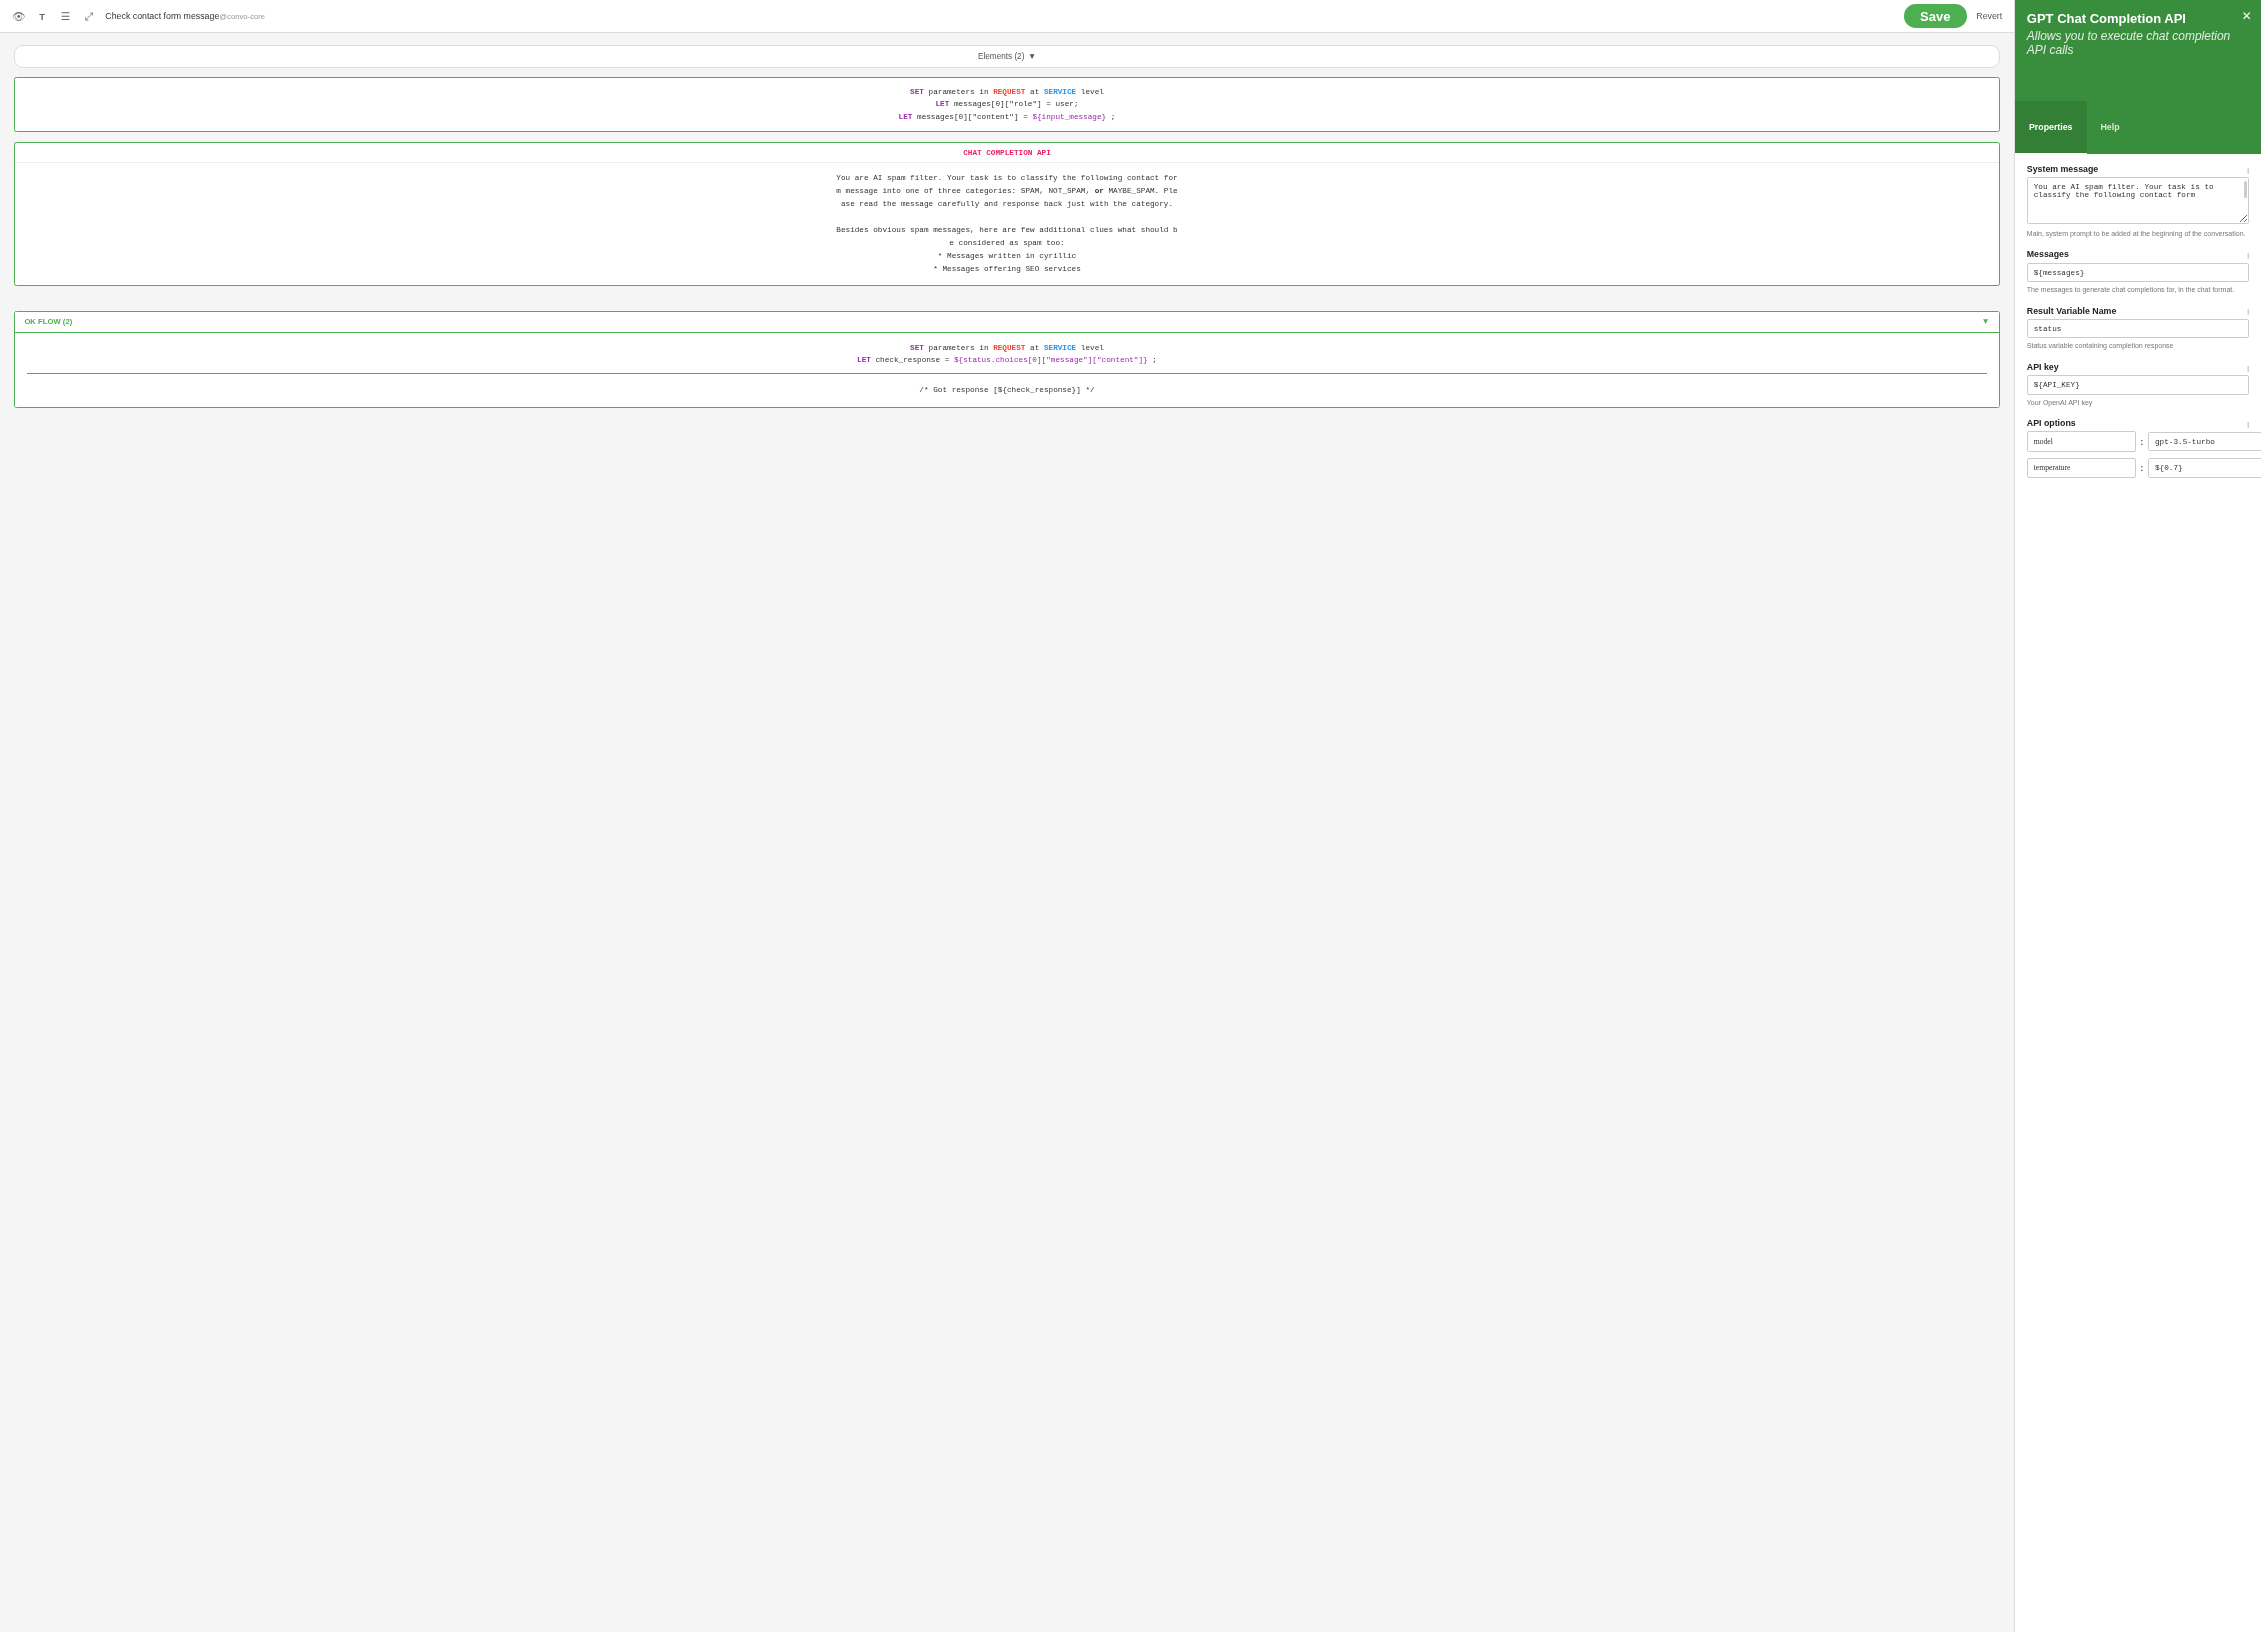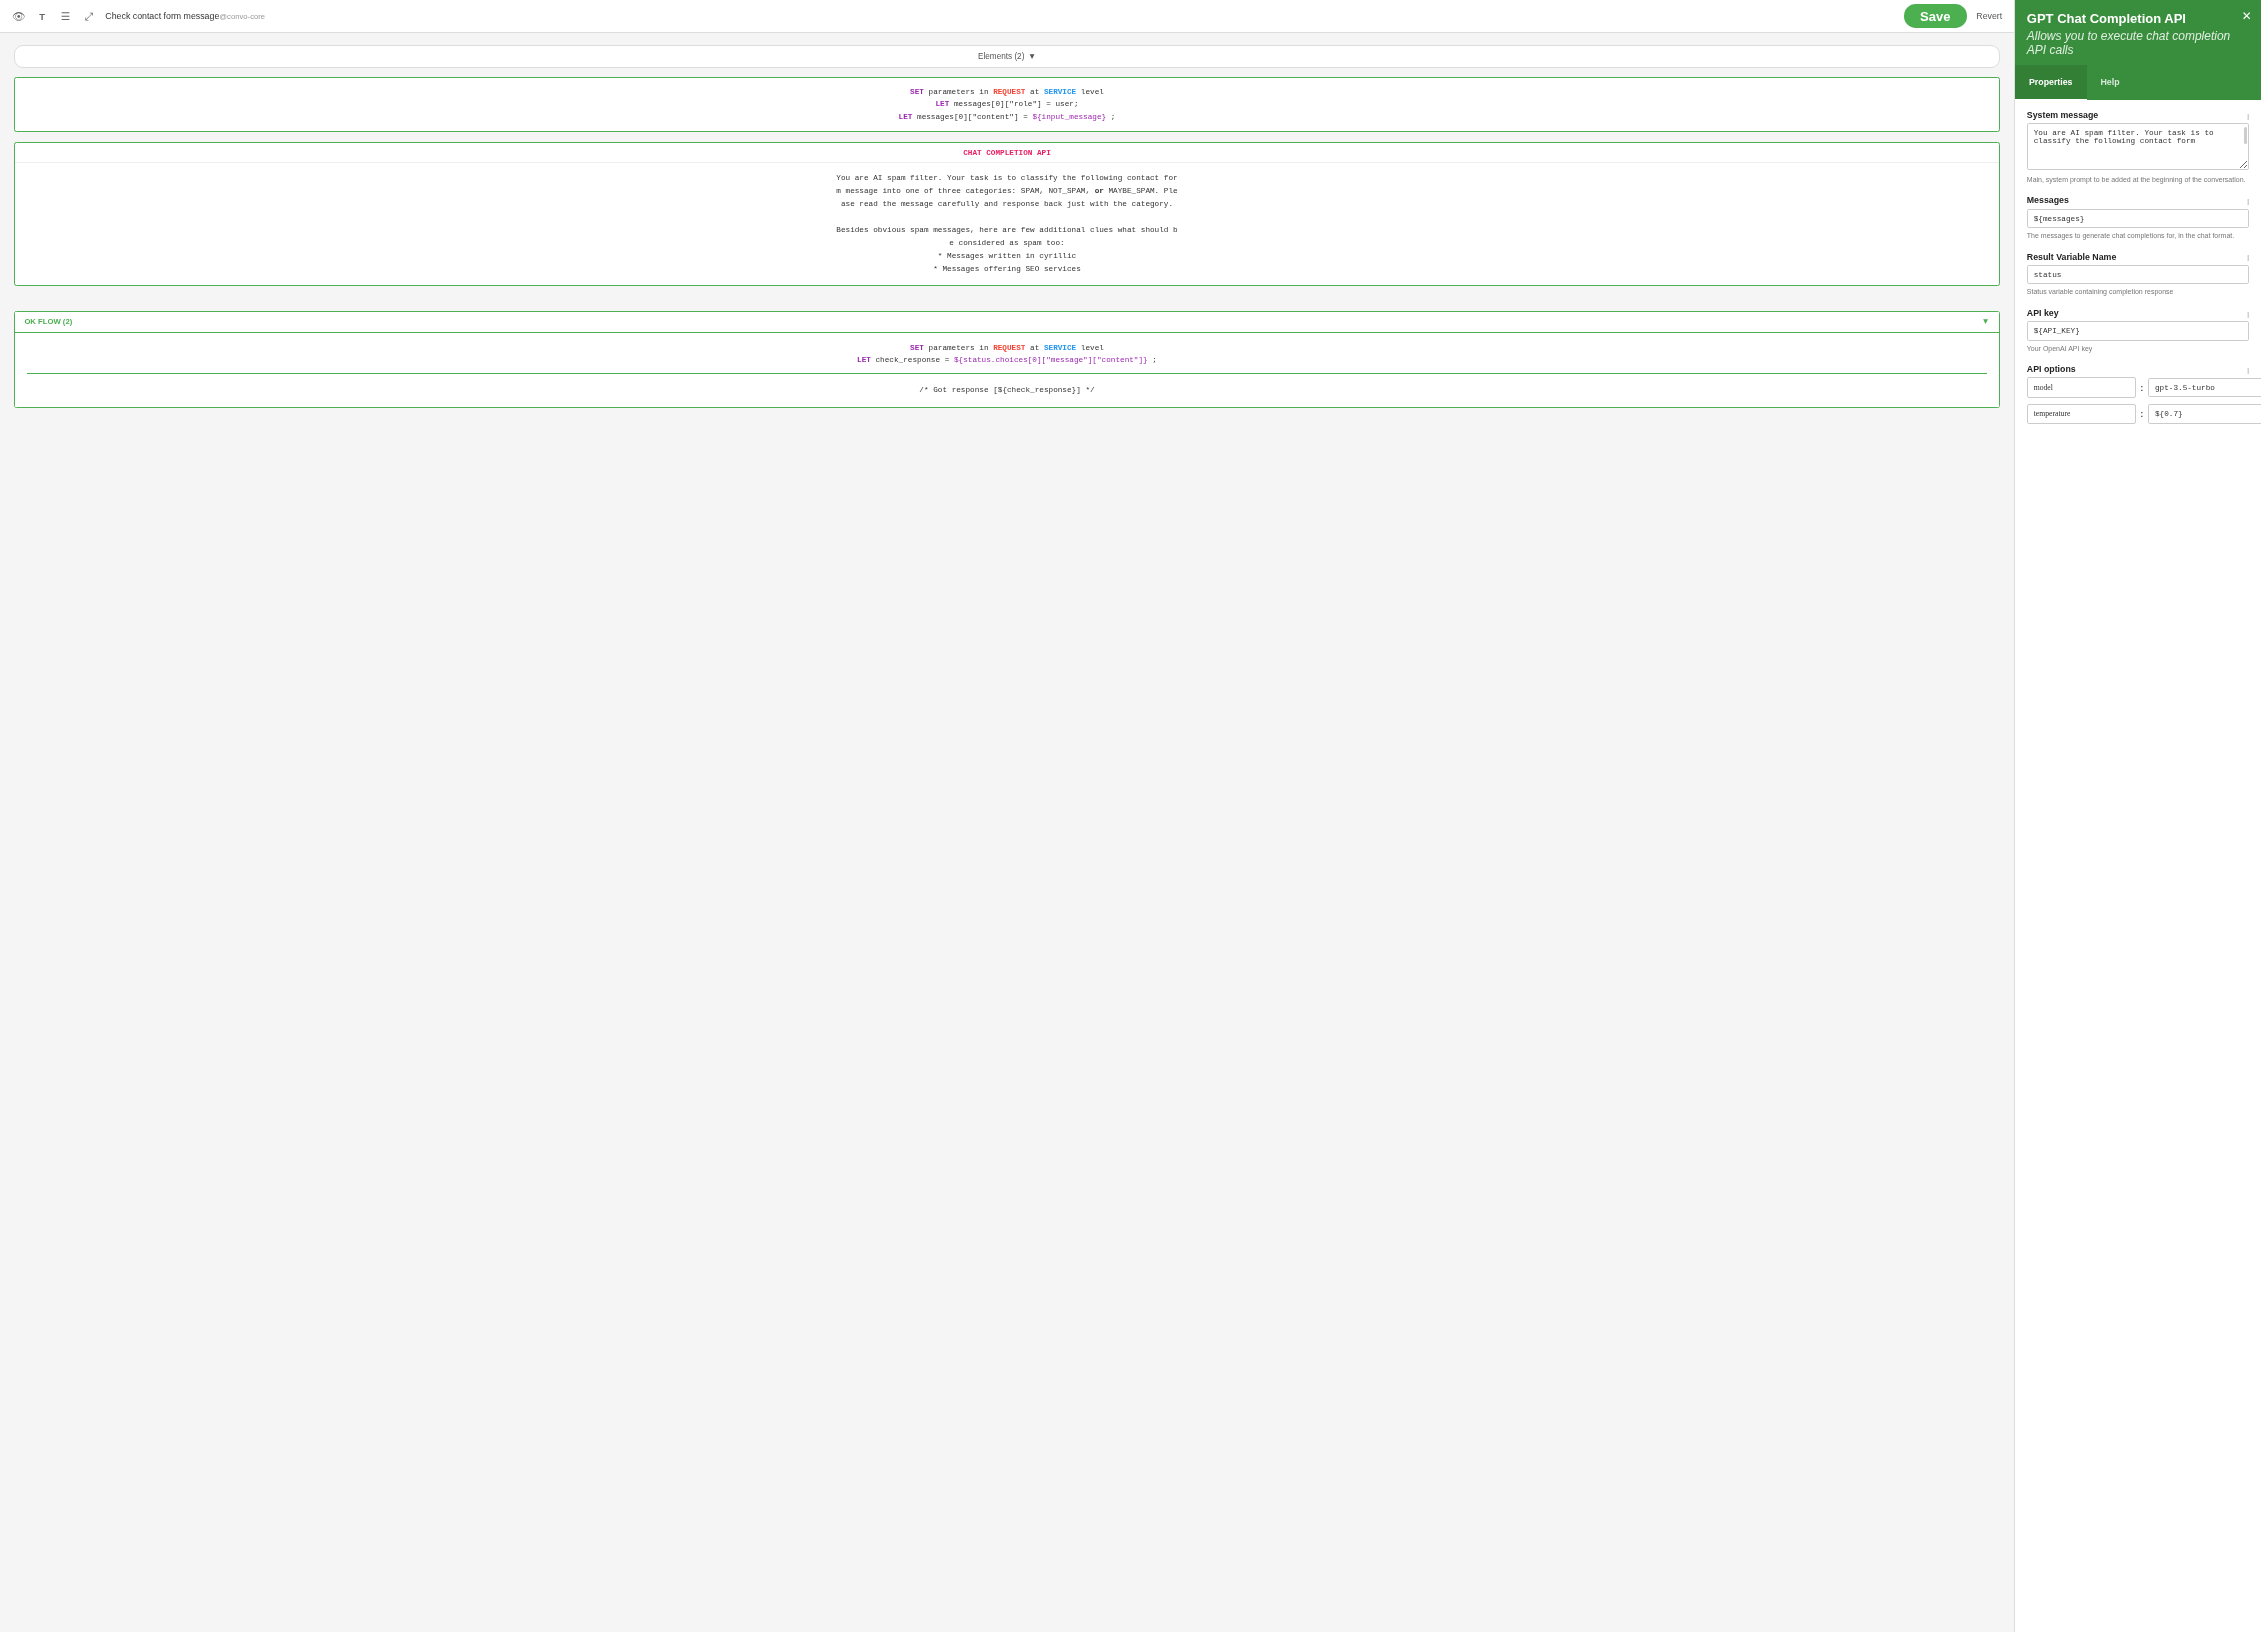--- a/index.html
+++ b/index.html
@@ -220,26 +220,27 @@
       border: none;
     }
 
     
     .tabs {
       display: flex;
       background: #388e3c;
       border-bottom: none;
     }
     .tab {
-      padding: 12px 14px;
+      padding: 21px 14px;
       font-size: 8.8px;
       font-weight: 600;
       cursor: pointer;
       color: rgba(255,255,255,0.8);
       border-bottom: 1.8px solid transparent;
+      margin-top: 36px;
     }
     .tab.active {
       color: #fff;
       border-bottom: 1.8px solid #fff;
       background: rgba(0,0,0,0.1);
     }
 
     
     .properties-body {
       padding: 9.4px 11.8px;

